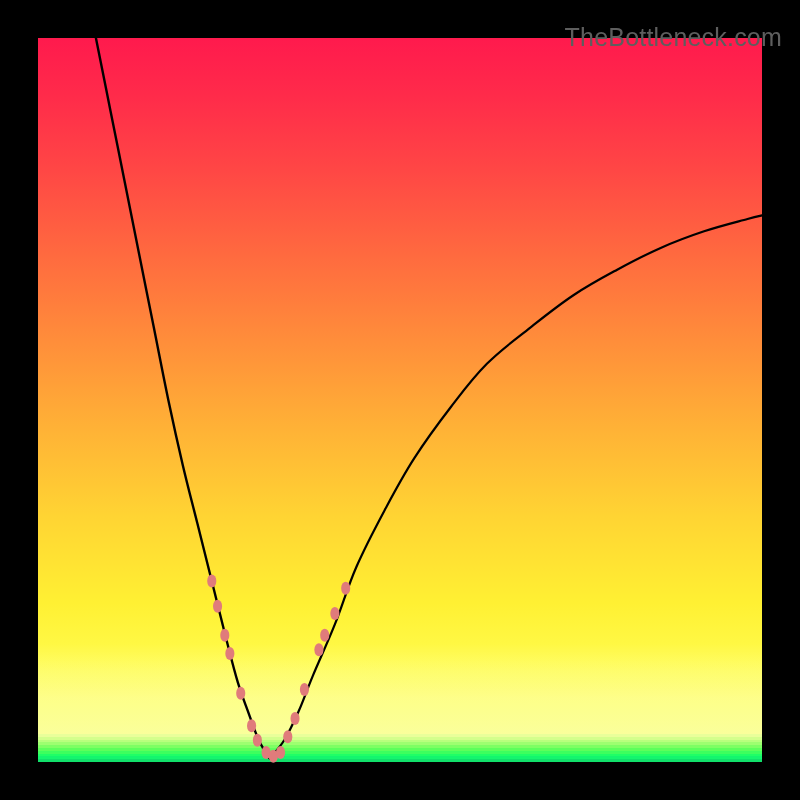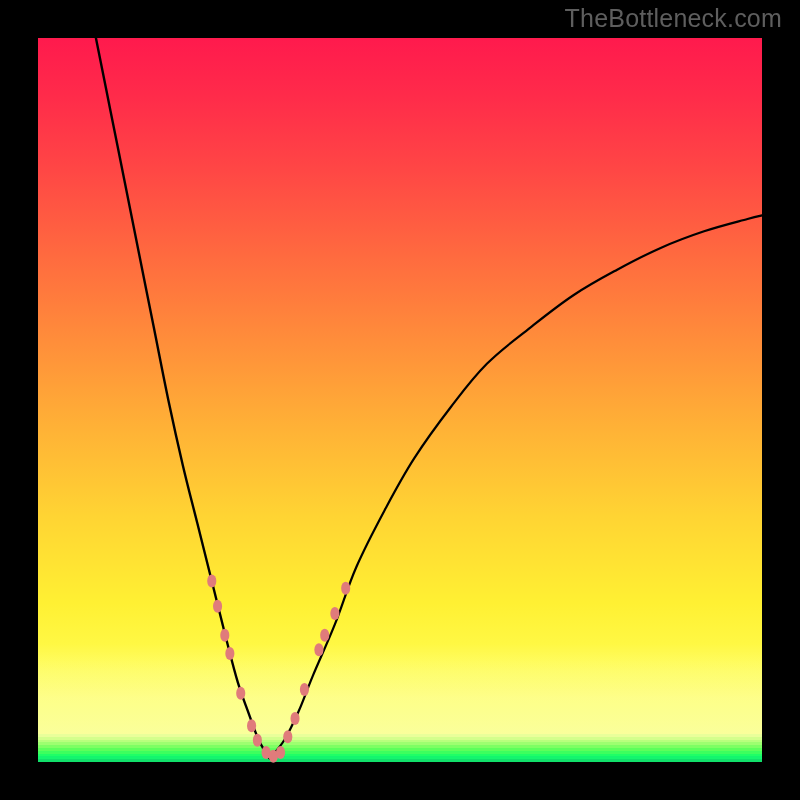--- a/index.html
+++ b/index.html
@@ -74,21 +74,21 @@
   .g4  { background: #9dff70; }
   .g5  { background: #7dff63; }
   .g6  { background: #5cff5b; }
   .g7  { background: #3dff5e; }
   .g8  { background: #1fff66; }
   .g9  { background: #14f56e; }
   .g10 { background: #11e06a; }
 
   .watermark {
     position: absolute;
-    top: 4px;
+    top: 23px;
     right: 18px;
     color: #5e5e5e;
     font-size: 25px;
     letter-spacing: 0.2px;
   }
 
   svg.curve {
     position: absolute;
     left: 0;
     top: 0;

